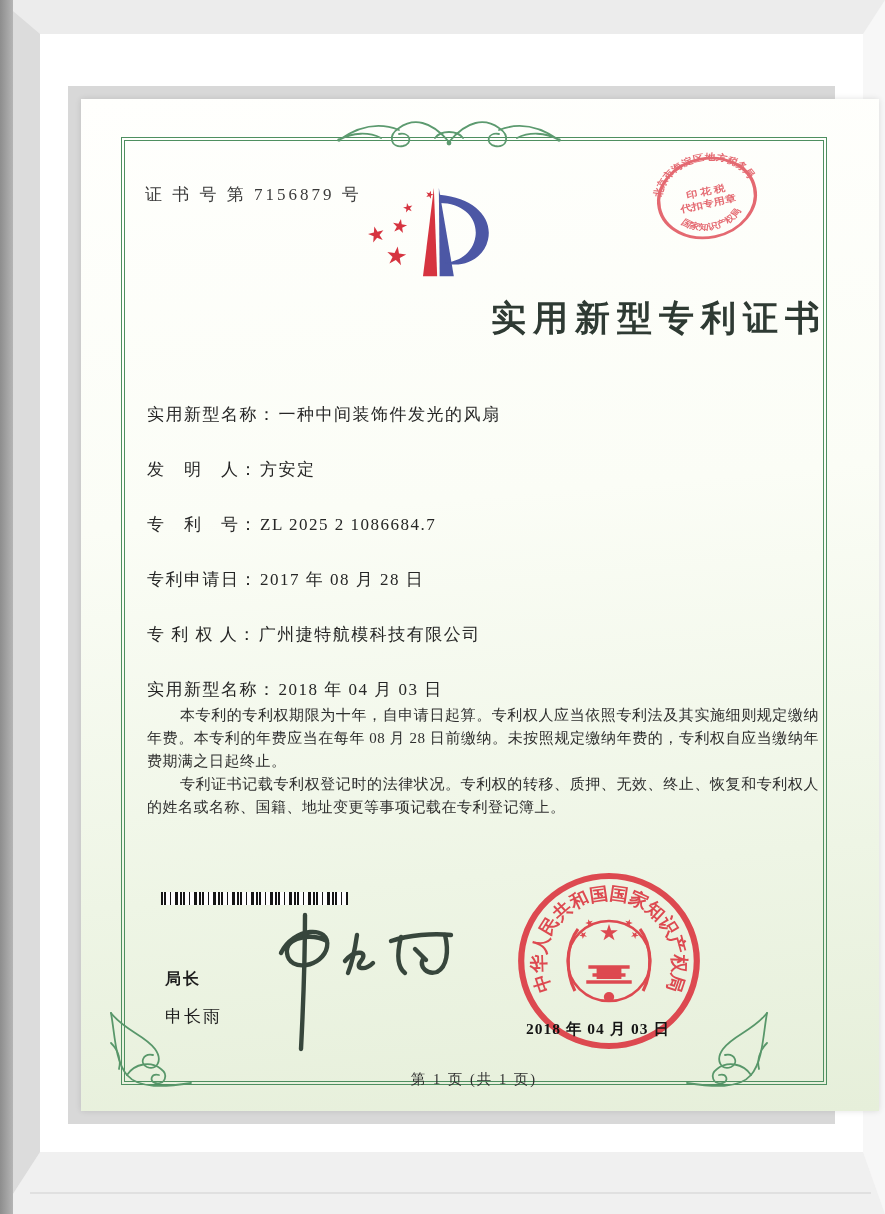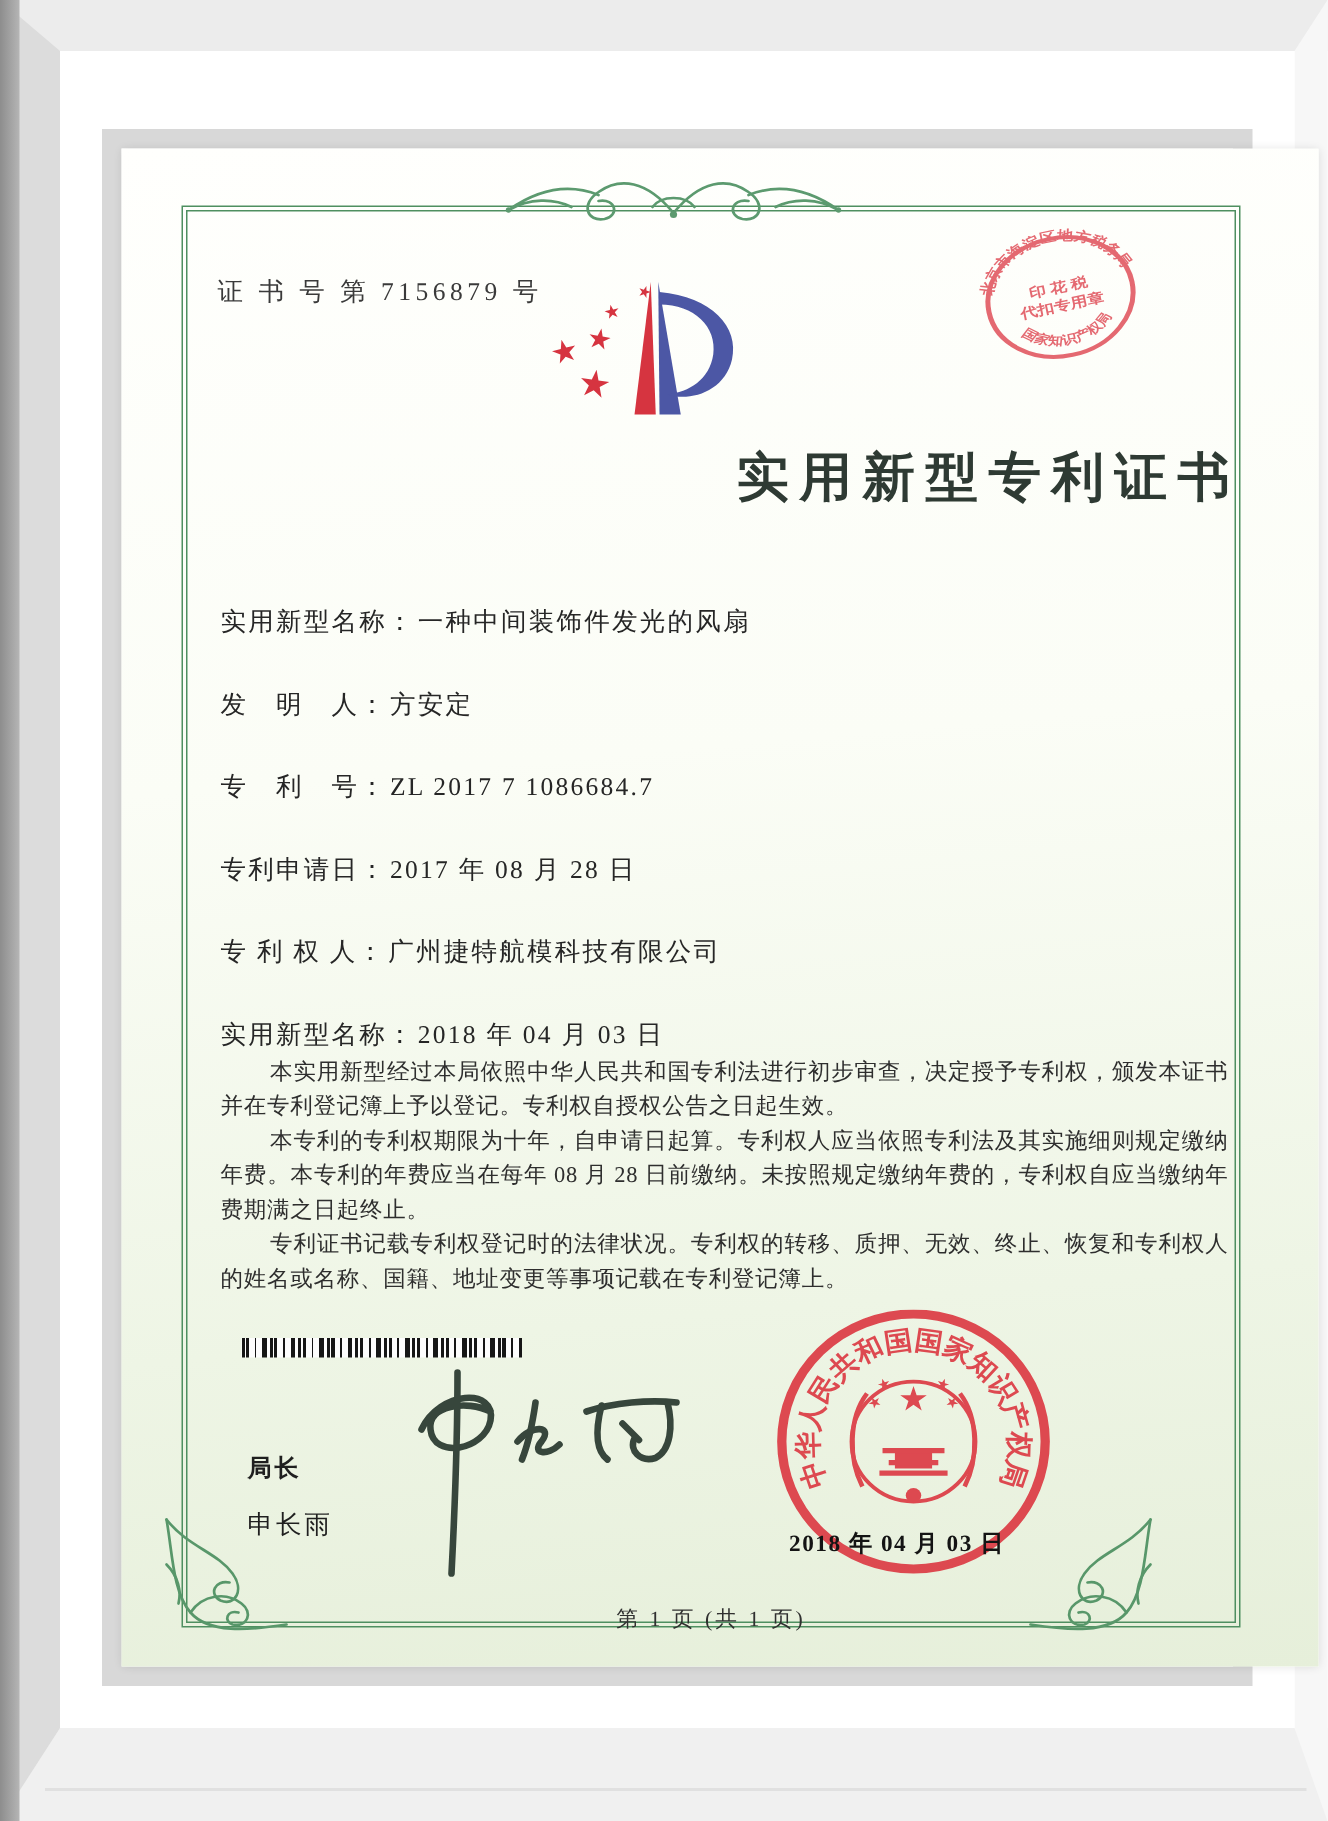--- a/index.html
+++ b/index.html
@@ -179,35 +179,34 @@
     <div class="title">实用新型专利证书</div>
 
     <div class="fields">
       <div class="field">
         <span>实用新型名称：</span><span class="value">一种中间装饰件发光的风扇</span>
       </div>
       <div class="field">
         <span>发　明　人：</span><span class="value">方安定</span>
       </div>
       <div class="field">
-        <span>专　利　号：</span><span class="value">ZL 2017 7 1086684.7</span>
+        <span>专　利　号：</span><span class="value">ZL 2025 2 1086684.7</span>
       </div>
       <div class="field">
         <span>专利申请日：</span><span class="value">2017 年 08 月 28 日</span>
       </div>
       <div class="field">
         <span>专 利 权 人：</span><span class="value">广州捷特航模科技有限公司</span>
       </div>
       <div class="field">
         <span>实用新型名称：</span><span class="value">2018 年 04 月 03 日</span>
       </div>
     </div>
 
     <div class="paragraphs">
-      <p>本实用新型经过本局依照中华人民共和国专利法进行初步审查，决定授予专利权，颁发本证书并在专利登记簿上予以登记。专利权自授权公告之日起生效。</p>
       <p>本专利的专利权期限为十年，自申请日起算。专利权人应当依照专利法及其实施细则规定缴纳年费。本专利的年费应当在每年 08 月 28 日前缴纳。未按照规定缴纳年费的，专利权自应当缴纳年费期满之日起终止。</p>
       <p>专利证书记载专利权登记时的法律状况。专利权的转移、质押、无效、终止、恢复和专利权人的姓名或名称、国籍、地址变更等事项记载在专利登记簿上。</p>
     </div>
 
     <div class="barcode"></div>
 
     <div class="signer">
       <div class="stitle">局长</div>
       <div class="sname">申长雨</div>
     </div>

